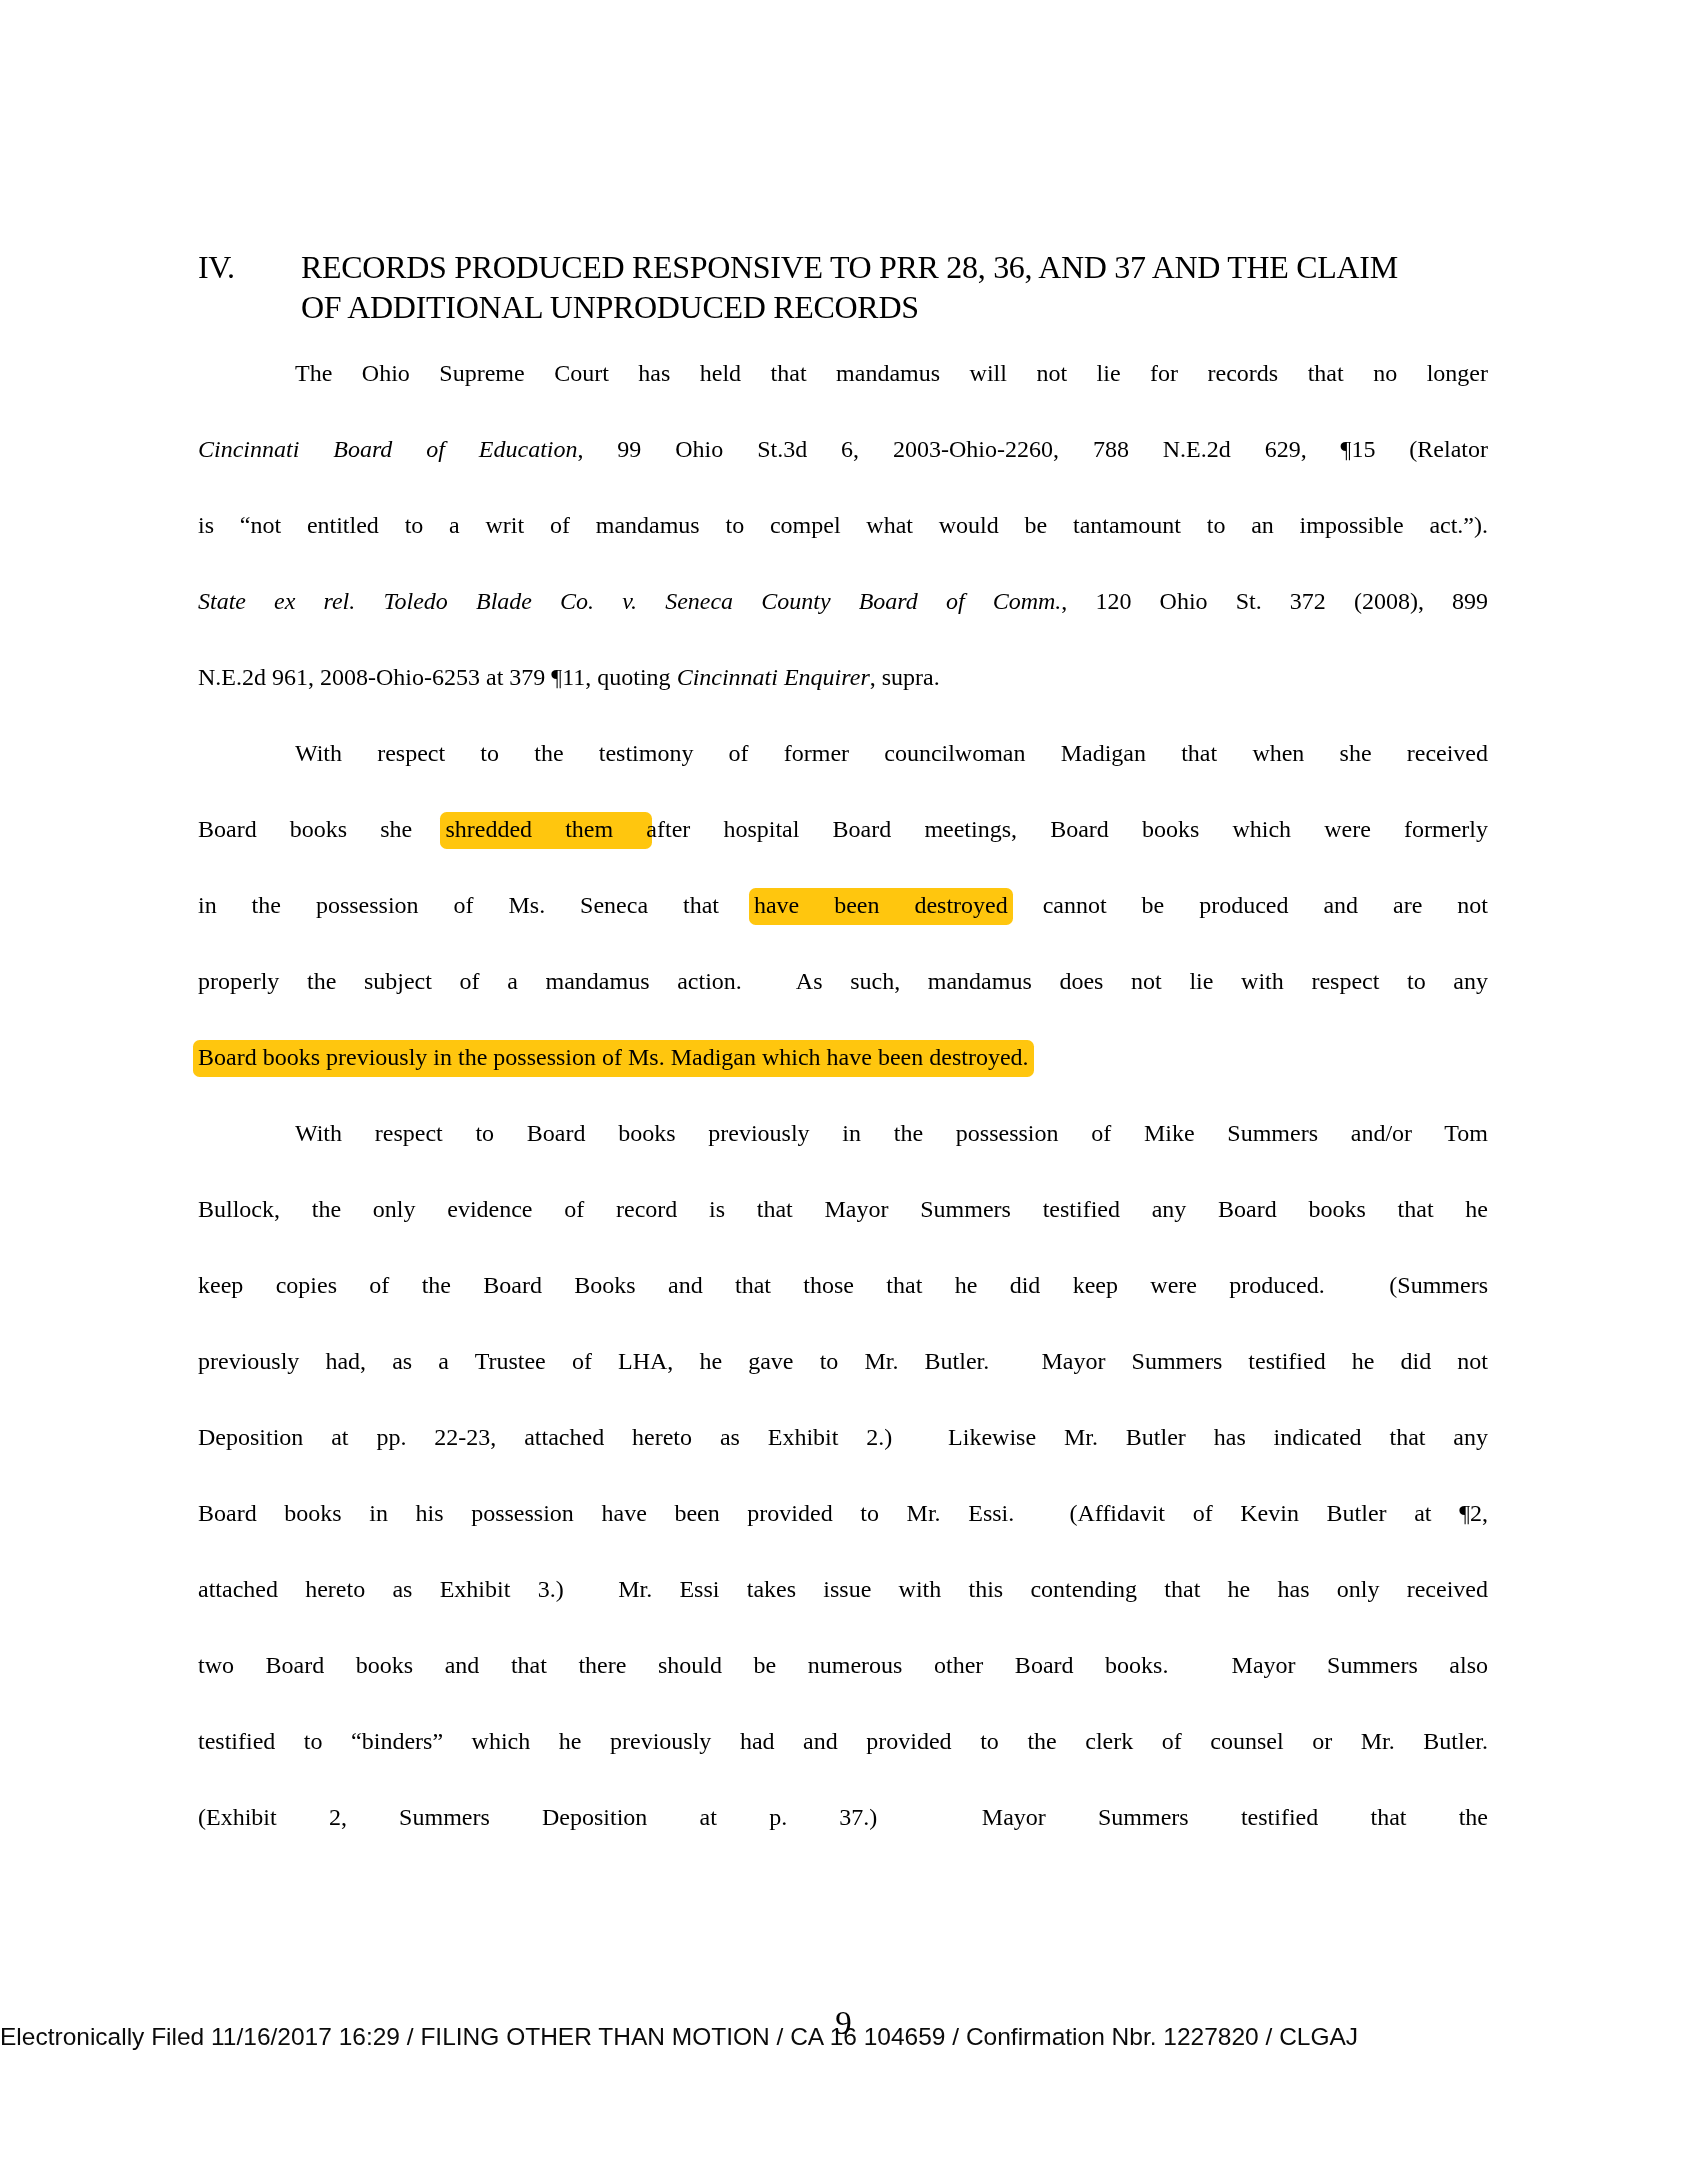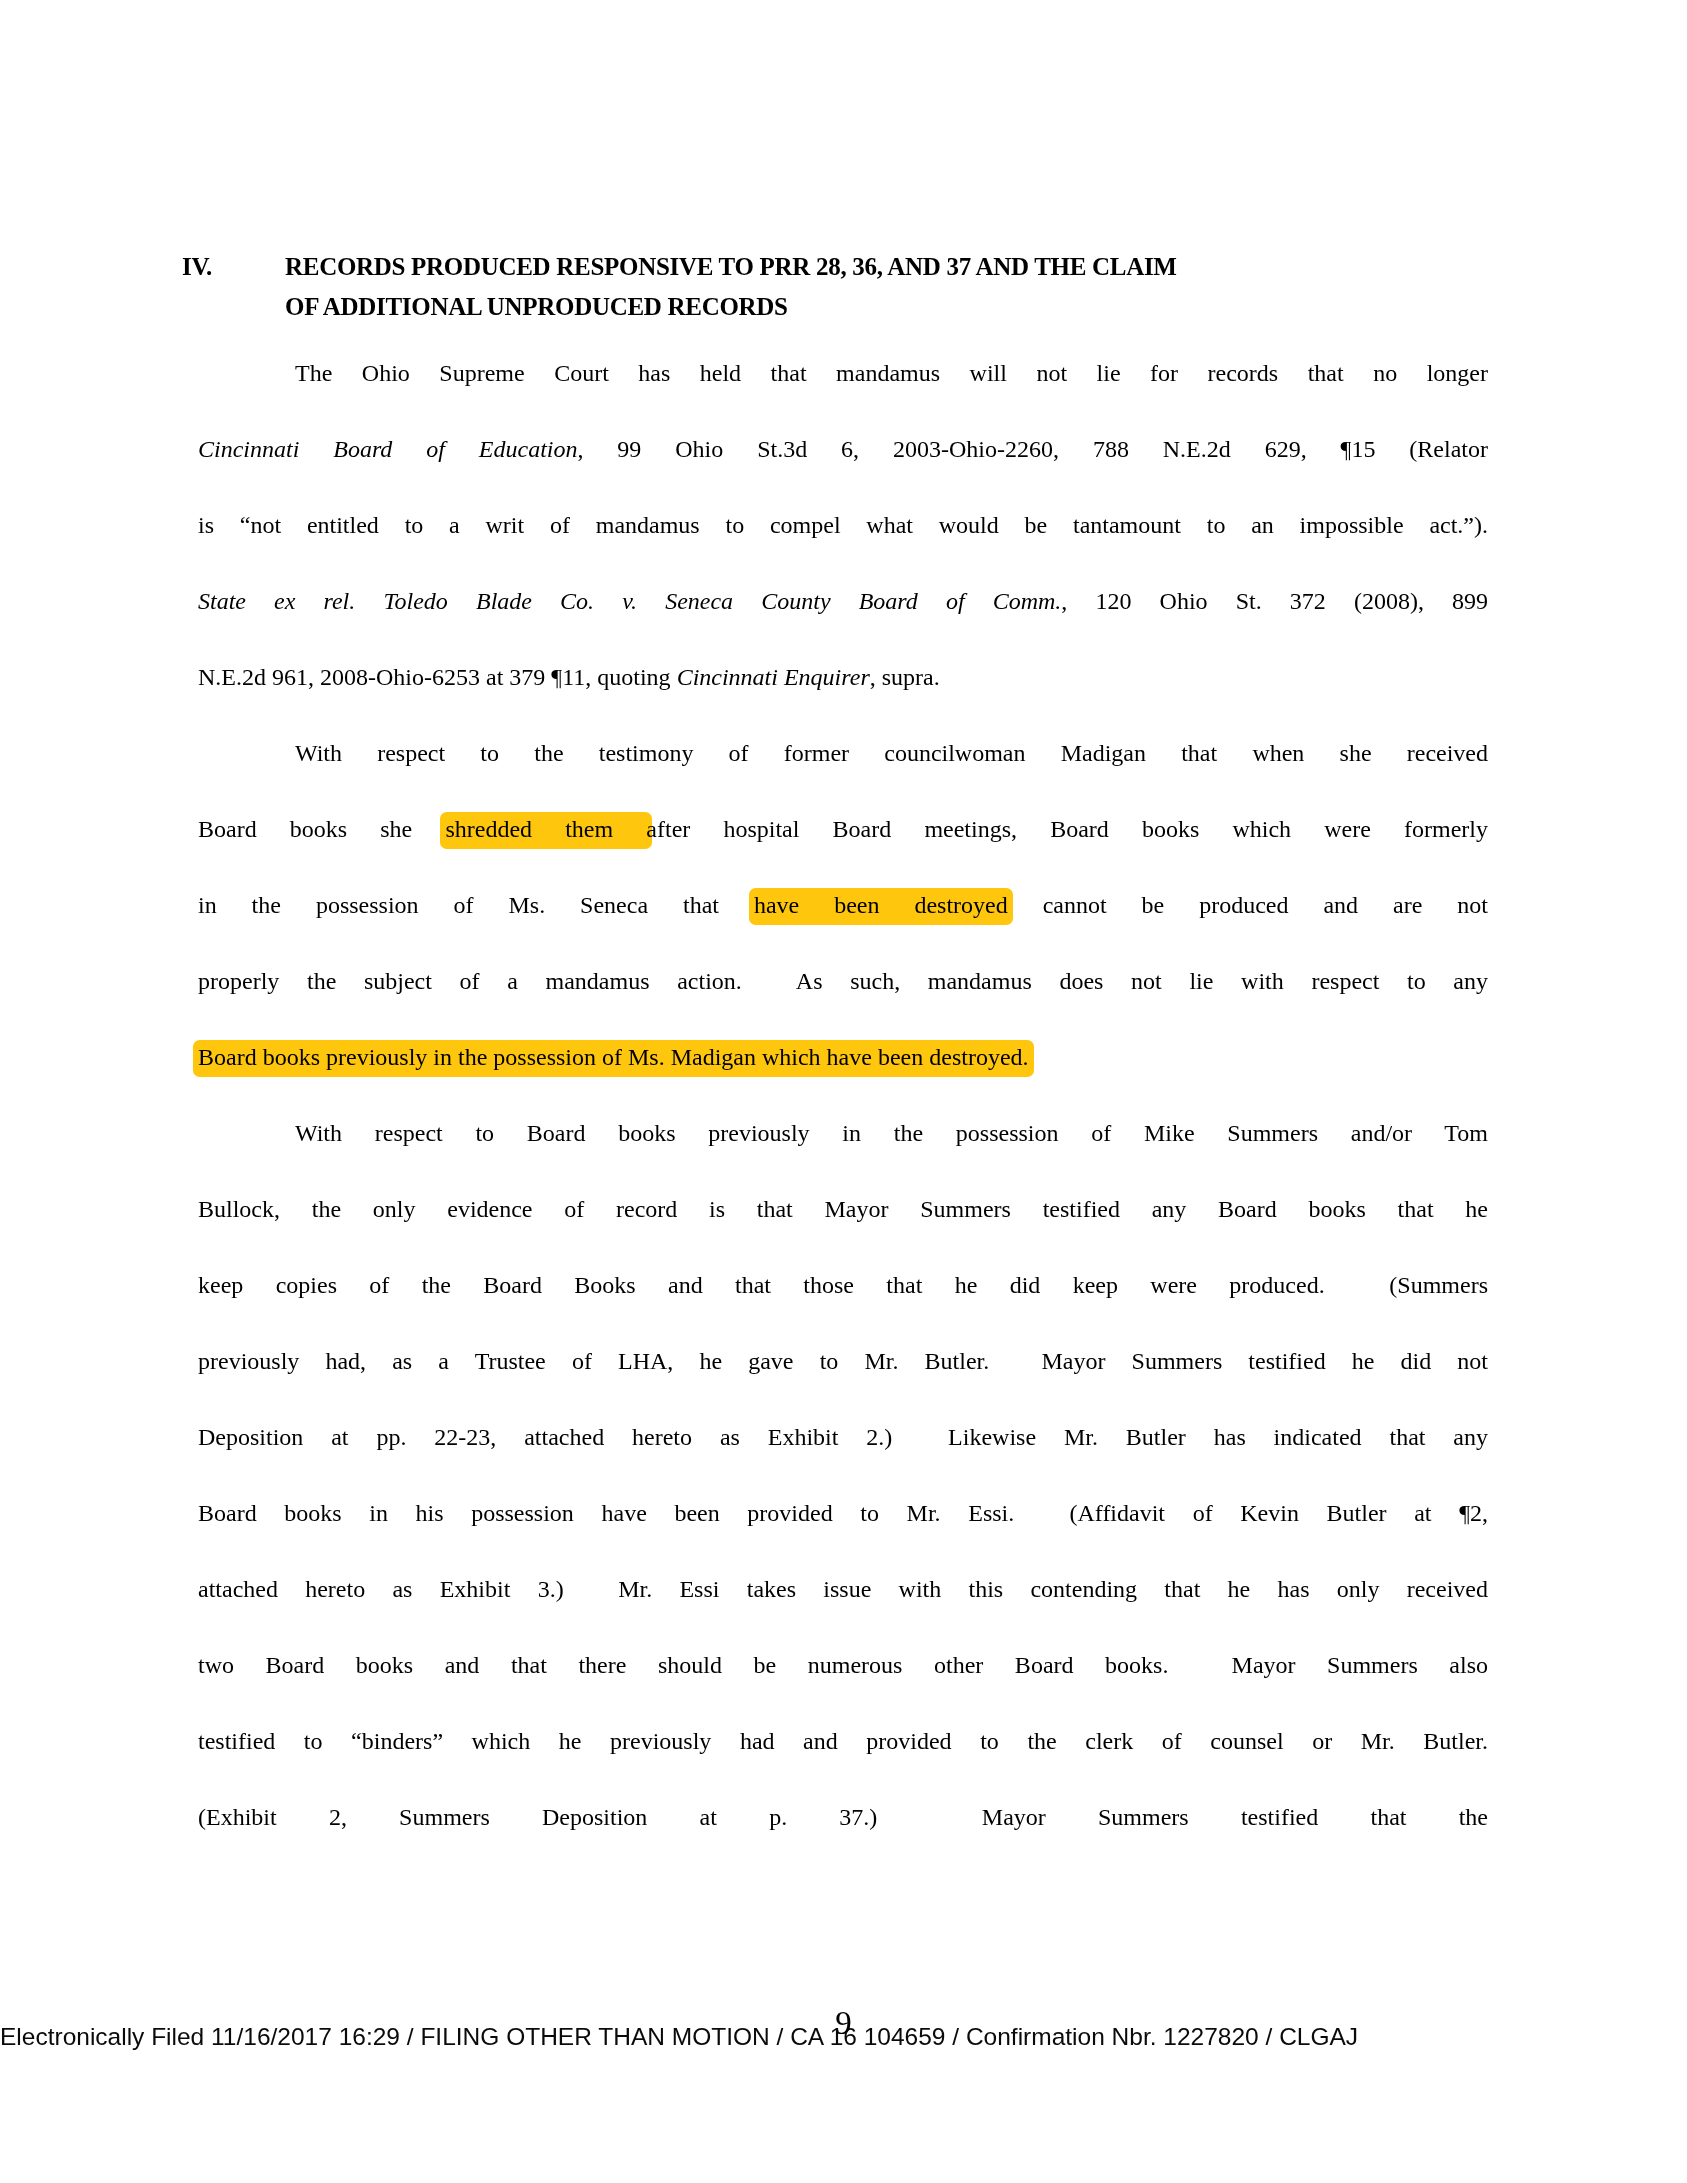--- a/index.html
+++ b/index.html
@@ -11,26 +11,26 @@
     position: relative;
     width: 1687px;
     height: 2183px;
     background: #ffffff;
     font-family: "Liberation Serif", "DejaVu Serif", serif;
     color: #000000;
     overflow: hidden;
   }
   .heading {
     position: absolute;
-    left: 182px;
+    left: 198px;
     top: 247px;
     width: 1297px;
     display: flex;
-    font-weight: bold;
-    font-size: 25px;
+    font-weight: normal;
+    font-size: 32px;
     line-height: 40px;
     letter-spacing: -0.3px;
   }
   .hlabel {
     flex: 0 0 103px;
     width: 103px;
   }
   .htext {
     flex: 1;
   }

